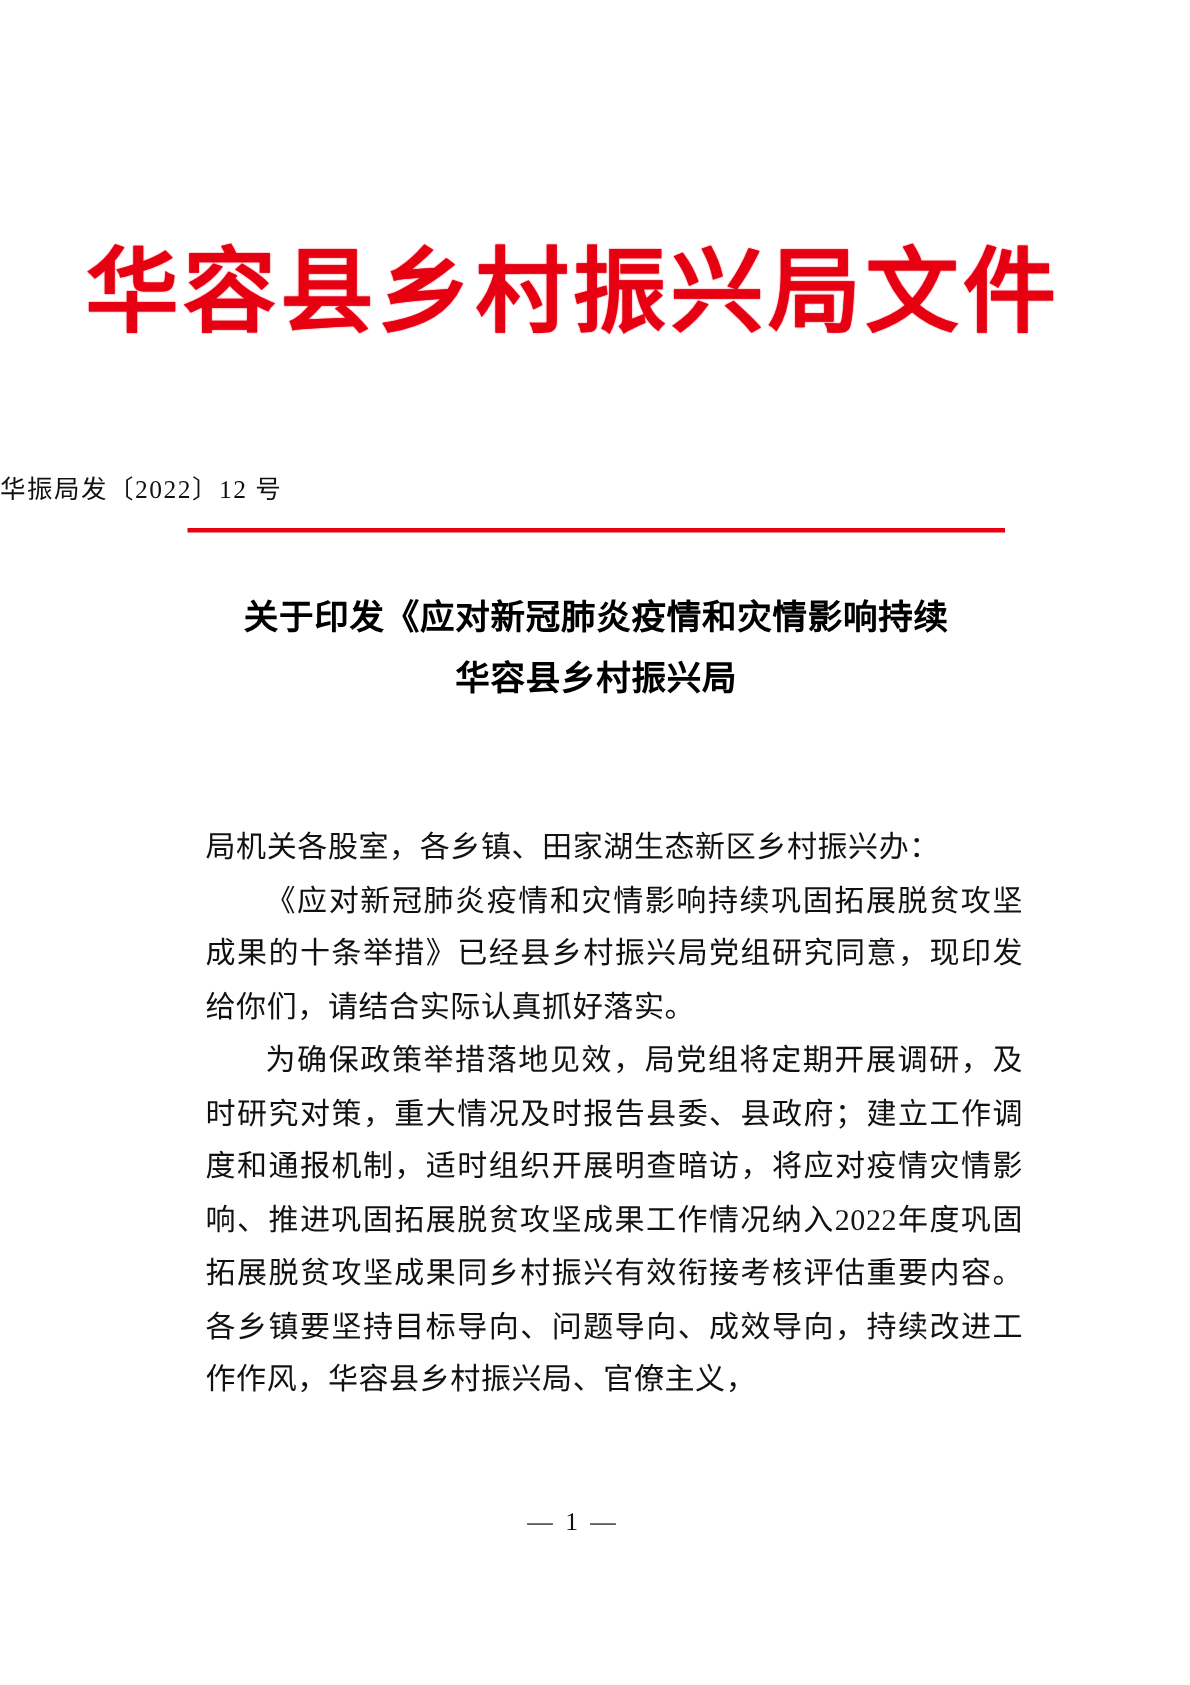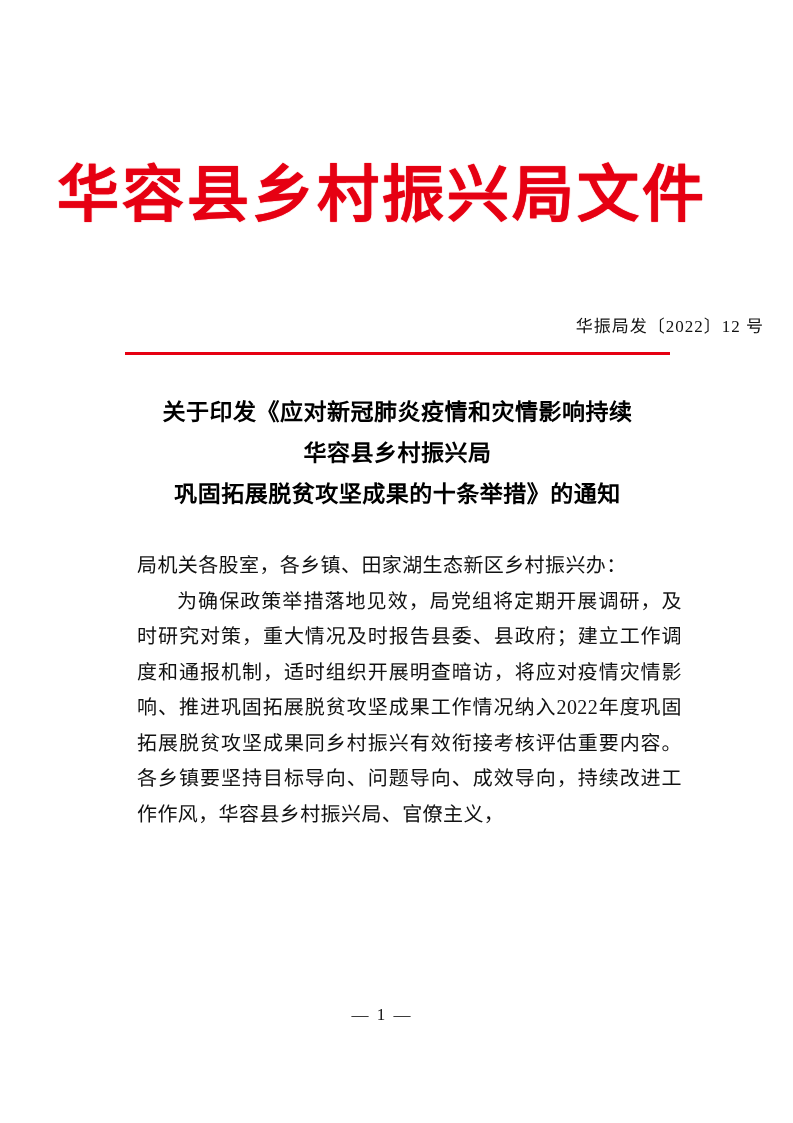--- a/index.html
+++ b/index.html
@@ -42,21 +42,21 @@
     color: #e60012;
     white-space: nowrap;
     text-shadow: 0 0 1px #e60012;
   }
 
   .doc-number {
     position: absolute;
     left: 0;
     right: 0;
     top: 312px;
-    text-align: right;
+    text-align: left;
     font-size: 17px;
     letter-spacing: 1px;
     color: #111;
     font-family: "Liberation Serif", "DejaVu Serif", serif;
   }
 
   .red-rule {
     position: absolute;
     left: 125px;
     width: 545px;
@@ -126,23 +126,23 @@
     <div class="masthead-title">华容县乡村振兴局文件</div>
   </div>
 
   <div class="doc-number">华振局发〔2022〕12 号</div>
 
   <div class="red-rule"></div>
 
   <div class="doc-title">
     <span class="tl">关于印发《应对新冠肺炎疫情和灾情影响持续</span>
     <span class="tl">华容县乡村振兴局</span>
-    <span class="tl">巩固拓展脱贫攻坚成果的十条举措》的通知</span>
   </div>
 
   <div class="body-text">
     <p>局机关各股室，各乡镇、田家湖生态新区乡村振兴办：</p>
+    <p class="indent">《应对新冠肺炎疫情和灾情影响持续巩固拓展脱贫攻坚成果的十条举措》已经县乡村振兴局党组研究同意，现印发给你们，请结合实际认真抓好落实。</p>
     <p class="indent">为确保政策举措落地见效，局党组将定期开展调研，及时研究对策，重大情况及时报告县委、县政府；建立工作调度和通报机制，适时组织开展明查暗访，将应对疫情灾情影响、推进巩固拓展脱贫攻坚成果工作情况纳入2022年度巩固拓展脱贫攻坚成果同乡村振兴有效衔接考核评估重要内容。各乡镇要坚持目标导向、问题导向、成效导向，持续改进工作作风，华容县乡村振兴局、官僚主义，</p>
   </div>
 
   <div class="page-number">— 1 —</div>
 
 </div>
 
 </body></html>

